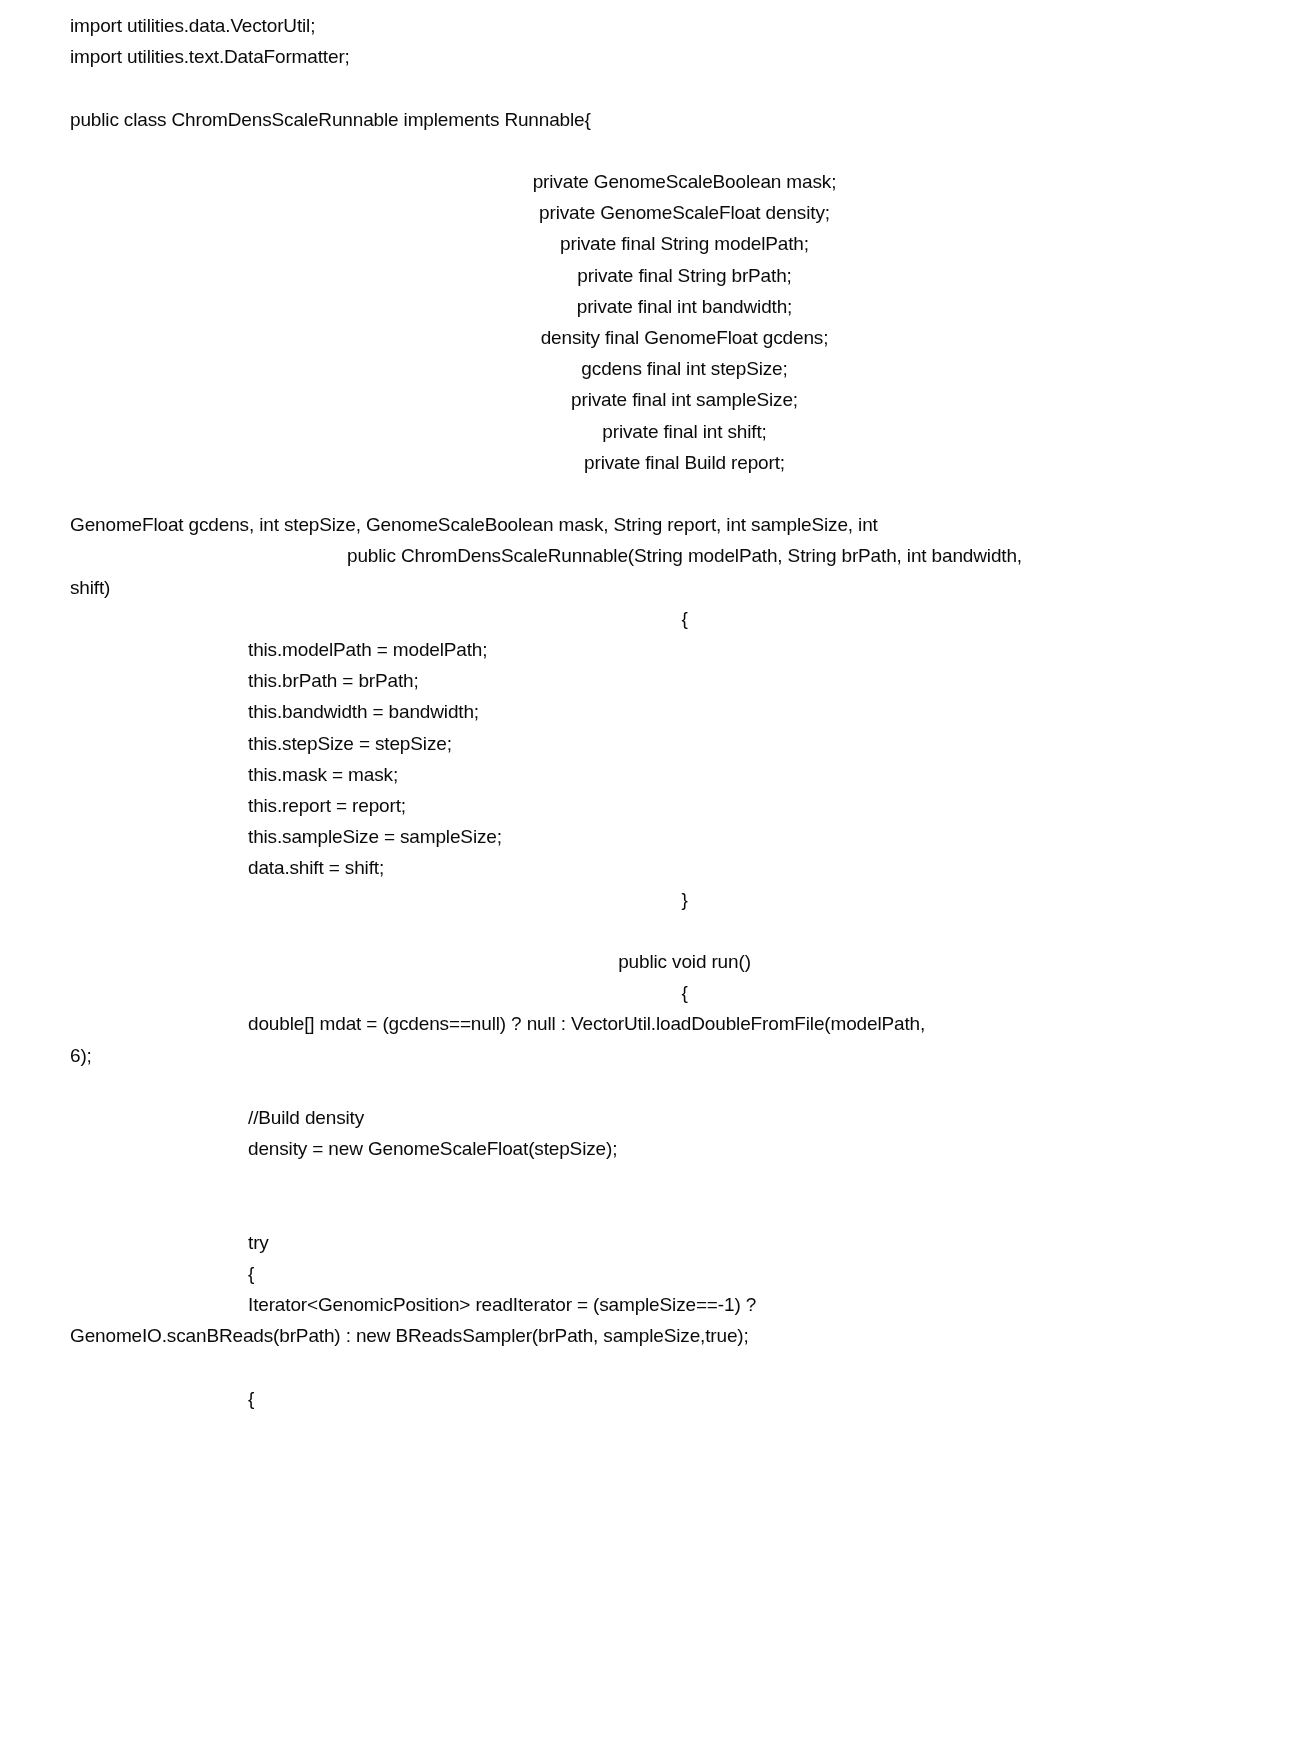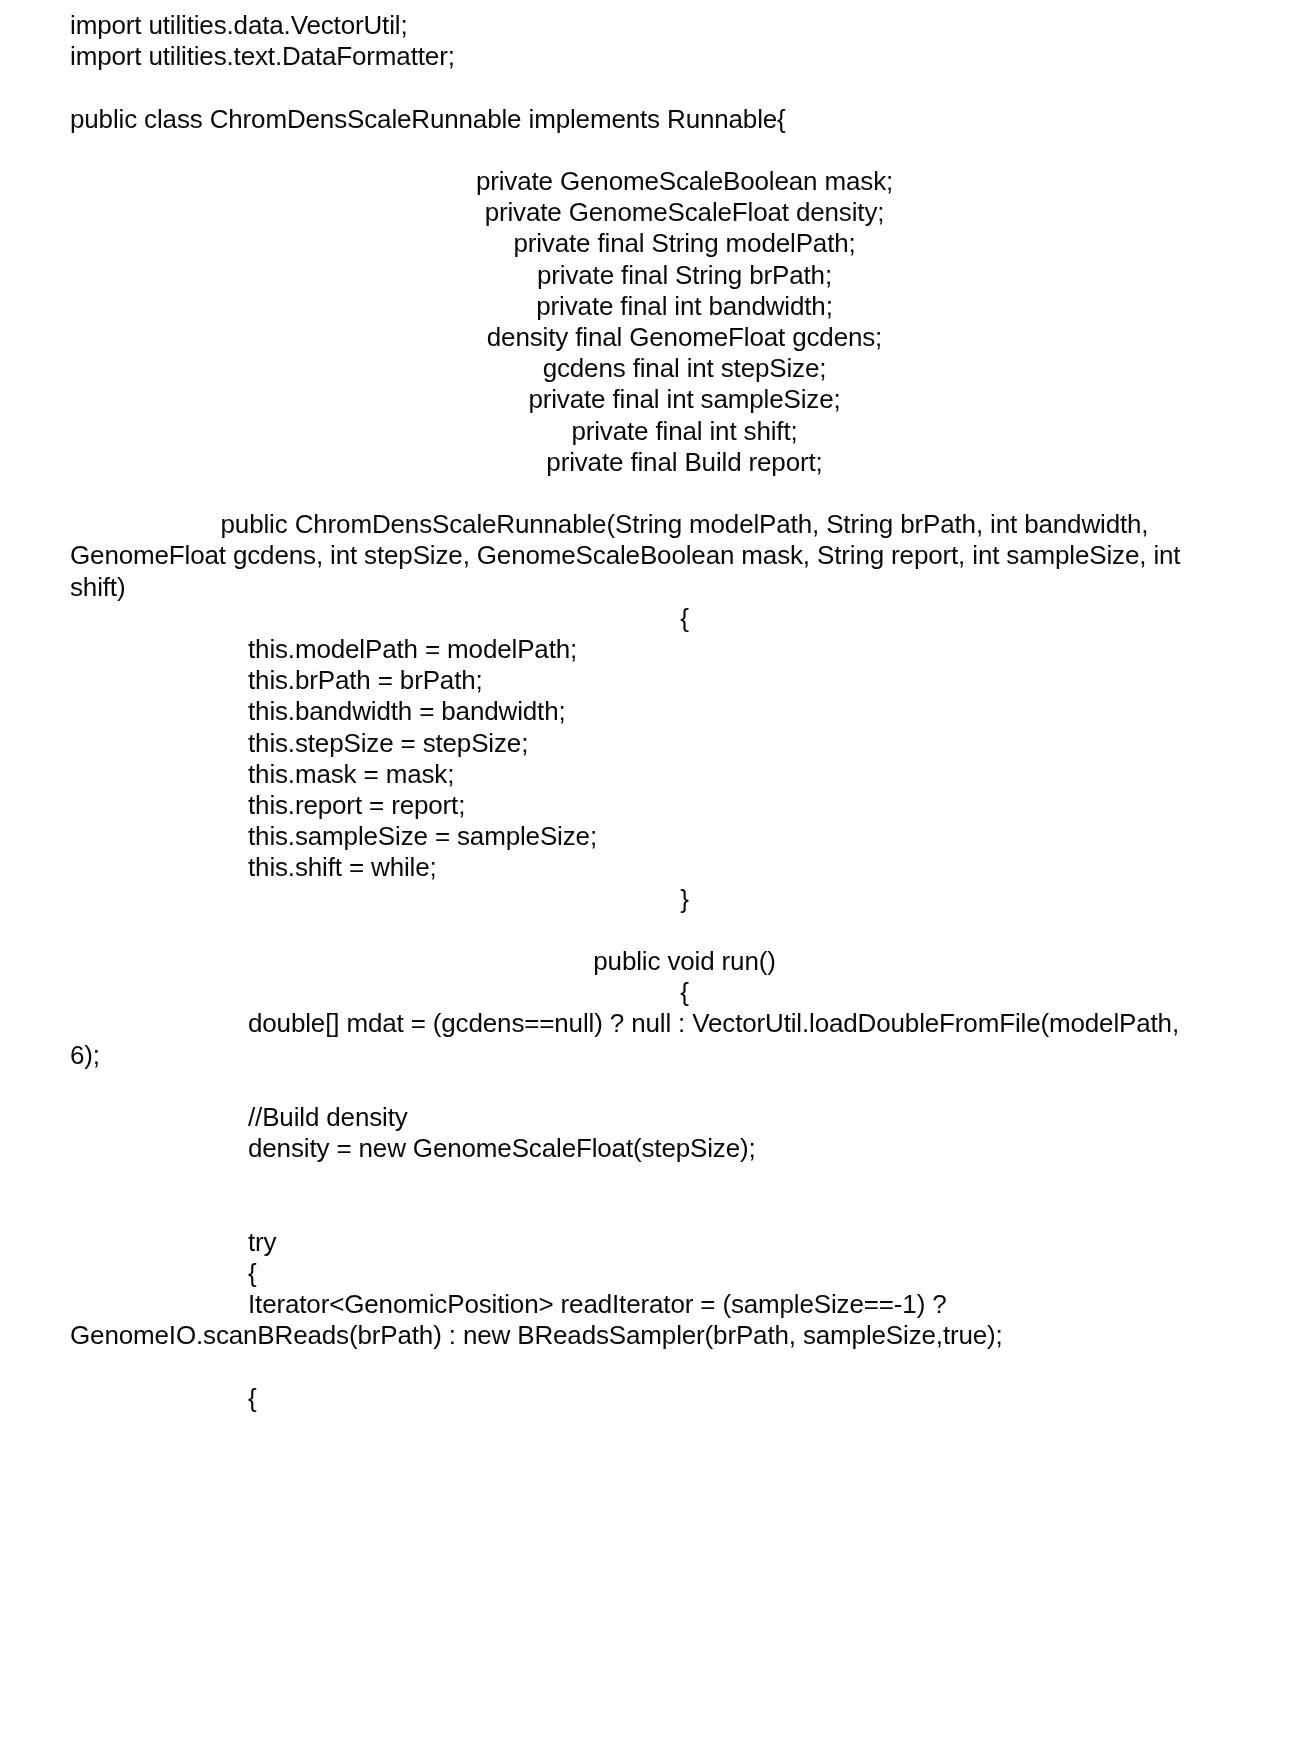--- a/index.html
+++ b/index.html
@@ -23,21 +23,21 @@
     padding: 14px 0 0 0;
   }
   #code-listing {
     position: absolute;
     left: 70px;
     top: 10px;
     width: 1140px;
   }
   .code-line {
     font-family: "Liberation Sans", sans-serif;
-    font-size: 26px;
+    font-size: 19px;
     line-height: 31.2px;
     white-space: pre;
     letter-spacing: -0.15px;
     color: #0a0a0a;
     min-height: 31.2px;
   }
   .code-line.blank {
     height: 31.2px;
   }
   
@@ -59,32 +59,32 @@
       <div class="code-line ind-1">private GenomeScaleFloat density;</div>
       <div class="code-line ind-1">private final String modelPath;</div>
       <div class="code-line ind-1">private final String brPath;</div>
       <div class="code-line ind-1">private final int bandwidth;</div>
       <div class="code-line ind-1">density final GenomeFloat gcdens;</div>
       <div class="code-line ind-1">gcdens final int stepSize;</div>
       <div class="code-line ind-1">private final int sampleSize;</div>
       <div class="code-line ind-1">private final int shift;</div>
       <div class="code-line ind-1">private final Build report;</div>
       <div class="code-line ind-0 blank"></div>
+      <div class="code-line ind-0">GenomeFloat gcdens, int stepSize, GenomeScaleBoolean mask, String report, int sampleSize, int</div>
       <div class="code-line ind-1">public ChromDensScaleRunnable(String modelPath, String brPath, int bandwidth,</div>
-      <div class="code-line ind-0">GenomeFloat gcdens, int stepSize, GenomeScaleBoolean mask, String report, int sampleSize, int</div>
       <div class="code-line ind-0">shift)</div>
       <div class="code-line ind-1">{</div>
       <div class="code-line ind-2">this.modelPath = modelPath;</div>
       <div class="code-line ind-2">this.brPath = brPath;</div>
       <div class="code-line ind-2">this.bandwidth = bandwidth;</div>
       <div class="code-line ind-2">this.stepSize = stepSize;</div>
       <div class="code-line ind-2">this.mask = mask;</div>
       <div class="code-line ind-2">this.report = report;</div>
       <div class="code-line ind-2">this.sampleSize = sampleSize;</div>
-      <div class="code-line ind-2">this.shift = while;</div>
+      <div class="code-line ind-2">data.shift = shift;</div>
       <div class="code-line ind-1">}</div>
       <div class="code-line ind-0 blank"></div>
       <div class="code-line ind-1">public void run()</div>
       <div class="code-line ind-1">{</div>
       <div class="code-line ind-2">double[] mdat = (gcdens==null) ? null : VectorUtil.loadDoubleFromFile(modelPath,</div>
       <div class="code-line ind-0">6);</div>
       <div class="code-line ind-0 blank"></div>
       <div class="code-line ind-2">//Build density</div>
       <div class="code-line ind-2">density = new GenomeScaleFloat(stepSize);</div>
       <div class="code-line ind-0 blank"></div>

